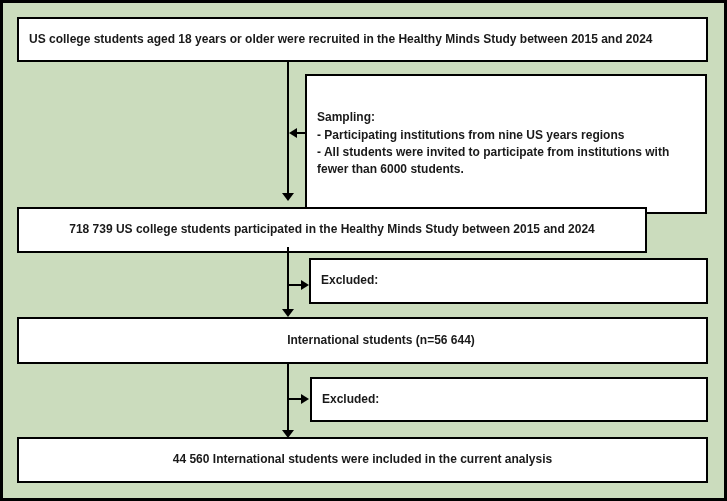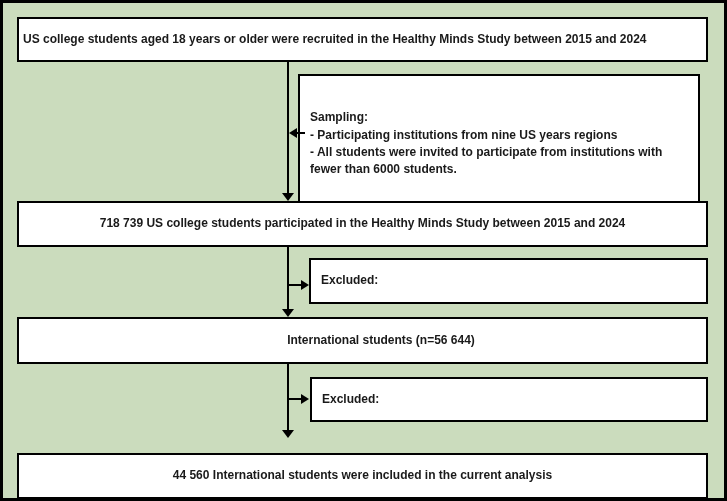--- a/index.html
+++ b/index.html
@@ -30,21 +30,21 @@
     display: flex;
     align-items: center;
     justify-content: center;
     text-align: center;
     padding: 2px 10px;
   }
   .box.leftalign {
     display: flex;
     align-items: center;
     text-align: left;
-    padding: 2px 4px;
+    padding: 2px 10px;
   }
   .box.list {
     display: flex;
     flex-direction: column;
     justify-content: center;
     text-align: left;
     padding: 4px 10px;
   }
   .line {
     position: absolute;
@@ -77,30 +77,30 @@
 
 <div class="canvas">
 
   <div class="box leftalign" style="left:14px; top:14px; width:691px; height:45px;">
     <span>US college students aged 18 years or older were recruited in the Healthy Minds Study between 2015 and 2024</span>
   </div>
 
   <div class="line" style="left:284px; top:59px; width:2px; height:131px;"></div>
   <div class="arrow-down" style="left:279px; top:190px;"></div>
 
-  <div class="box list" style="left:295px; top:71px; width:402px; height:140px;">
+  <div class="box list" style="left:302px; top:71px; width:402px; height:140px;">
     <div>Sampling:</div>
     <div>- Participating institutions from nine US years regions</div>
     <div>- All students were invited to participate from institutions with fewer than 6000 students.</div>
   </div>
 
   <div class="line" style="left:293px; top:129px; width:9px; height:2px;"></div>
   <div class="arrow-left" style="left:286px; top:125px;"></div>
 
-  <div class="box center" style="left:14px; top:198px; width:691px; height:46px;text-align:center;">
+  <div class="box center" style="left:14px; top:204px; width:630px; height:46px;text-align:center;">
     <span>718 739 US college students participated in the Healthy Minds Study between 2015 and 2024</span>
   </div>
 
   <div class="line" style="left:284px; top:244px; width:2px; height:62px;"></div>
   <div class="arrow-down" style="left:279px; top:306px;"></div>
 
   <div class="line" style="left:285px; top:281px; width:13px; height:2px;"></div>
   <div class="arrow-right" style="left:298px; top:277px;"></div>
 
   <div class="box list" style="left:306px; top:255px; width:399px; height:46px;">
@@ -114,17 +114,17 @@
   <div class="line" style="left:284px; top:361px; width:2px; height:66px;"></div>
   <div class="arrow-down" style="left:279px; top:427px;"></div>
 
   <div class="line" style="left:285px; top:395px; width:13px; height:2px;"></div>
   <div class="arrow-right" style="left:298px; top:391px;"></div>
 
   <div class="box list" style="left:307px; top:374px; width:398px; height:45px;">
     <div>Excluded:</div>
   </div>
 
-  <div class="box center" style="left:14px; top:434px; width:691px; height:46px;margin-top:16px;">
+  <div class="box center" style="left:14px; top:434px; width:691px; height:46px;">
     <span>44 560 International students were included in the current analysis</span>
   </div>
 
 </div>
 
 </body></html>

